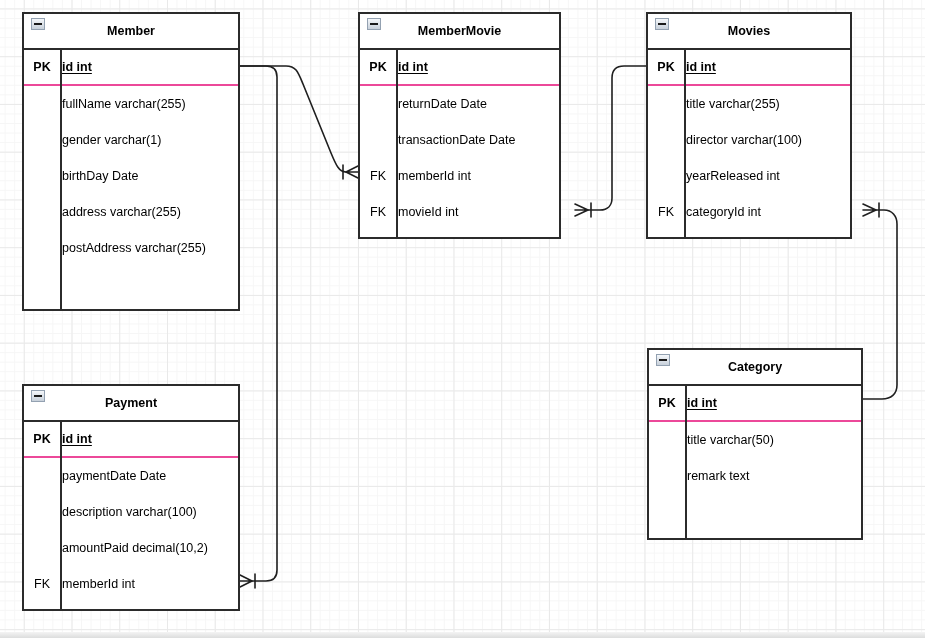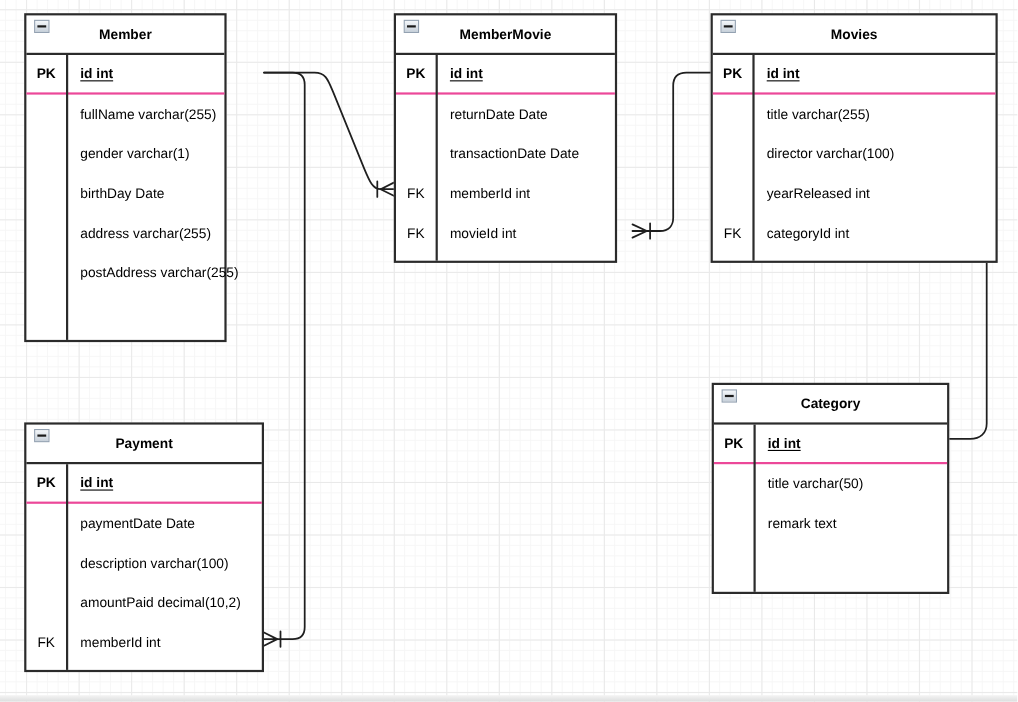--- a/index.html
+++ b/index.html
@@ -41,21 +41,21 @@
     width: 14px; height: 12px;
     border: 1px solid #93a1b1;
     background: linear-gradient(#f4f7fa 0%, #c7d0da 100%);
     display: flex; align-items: center; justify-content: center;
   }
   .collapse .minus { width: 8px; height: 2px; background: #1a1a1a; }
   .row { display: flex; height: 36px; }
   .pkrow { border-bottom: 2px solid #ec4899; }
   .kcell { flex: 0 0 36px; display: flex; align-items: center; justify-content: center; }
   .kcell.pk { font-weight: bold; }
-  .fcell { flex: 1; display: flex; align-items: center; padding-left: 13px; white-space: nowrap; }
+  .fcell { flex: 1; display: flex; align-items: center; padding-left: 2px; white-space: nowrap; }
   .fcell.pkfield { font-weight: bold; text-decoration: underline; text-underline-offset: 2px; }
   .vdiv { position: absolute; left: 36px; top: 36px; bottom: 0; width: 2px; background: #2b2b2b; }
 
   .bottom-edge {
     position: absolute; left: 0; right: 0; bottom: 0; height: 6px;
     background: linear-gradient(180deg, #f4f4f4 0%, #dcdddd 100%);
   }
 </style>
 </head>
 <body>
@@ -79,21 +79,21 @@
       <path d="M 575 204 L 588 210 M 575 216 L 588 210 M 575 210 L 588 210 M 591 203 L 591 217"></path>
     </g>
 
     <g>
       <path d="M 863 399 L 882 399 C 891 399 897 394 897 385 L 897 224 C 897 216 892 210 884 210 L 876 210"></path>
       <path d="M 863 204 L 876 210 M 863 216 L 876 210 M 863 210 L 876 210 M 879 203 L 879 217"></path>
     </g>
   </svg>
 
   <div id="tables">
-      <div class="table" style="left: 22px; top: 12px; width: 184px; height: 299px;">
+      <div class="table" style="left: 22px; top: 12px; width: 218px; height: 299px;">
         <div class="thead">
           <span class="collapse">
             <span class="minus"></span>
           </span>
           <span>Member</span>
         </div>
         <div class="row pkrow">
           <span class="kcell pk">PK</span>
           <span class="fcell pkfield">id int</span>
         </div>
@@ -141,21 +141,21 @@
         <div class="row">
           <span class="kcell">FK</span>
           <span class="fcell">memberId int</span>
         </div>
         <div class="row">
           <span class="kcell">FK</span>
           <span class="fcell">movieId int</span>
         </div>
         <div class="vdiv"></div>
       </div>
-      <div class="table" style="left: 646px; top: 12px; width: 261px; height: 227px; text-align: center;">
+      <div class="table" style="left: 646px; top: 12px; width: 206px; height: 227px; text-align: center;">
         <div class="thead">
           <span class="collapse">
             <span class="minus"></span>
           </span>
           <span>Movies</span>
         </div>
         <div class="row pkrow">
           <span class="kcell pk">PK</span>
           <span class="fcell pkfield">id int</span>
         </div>

